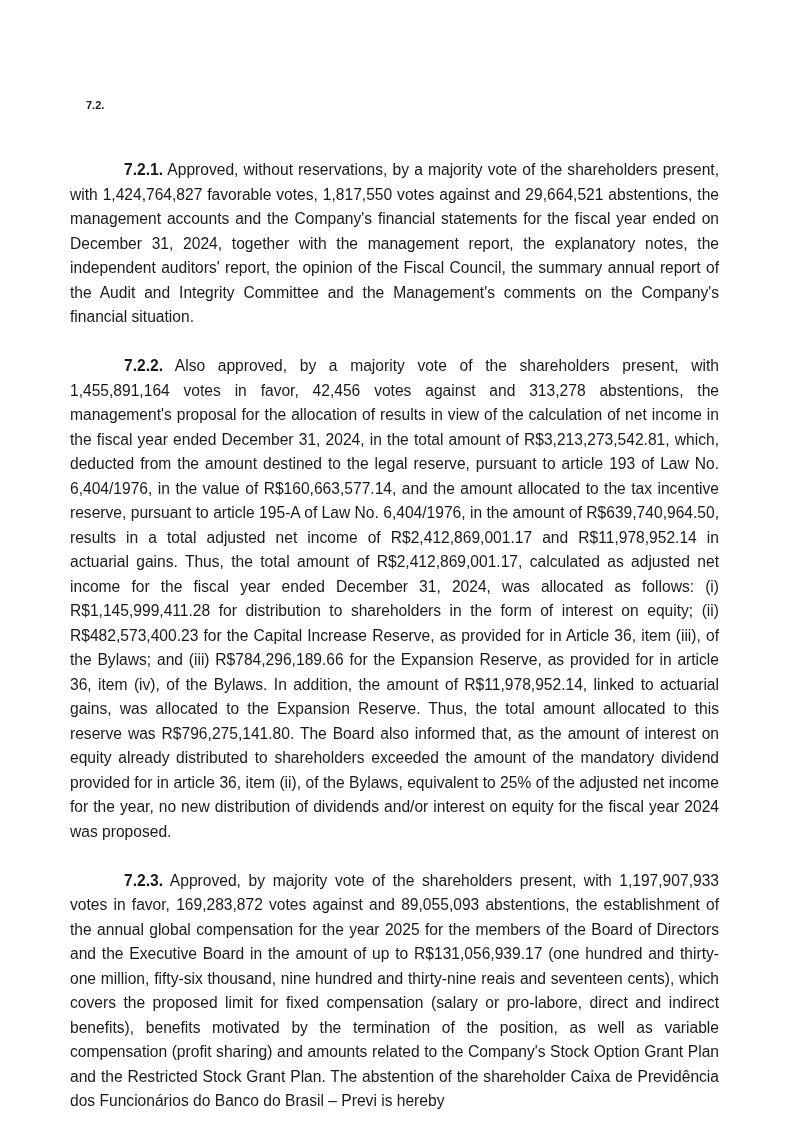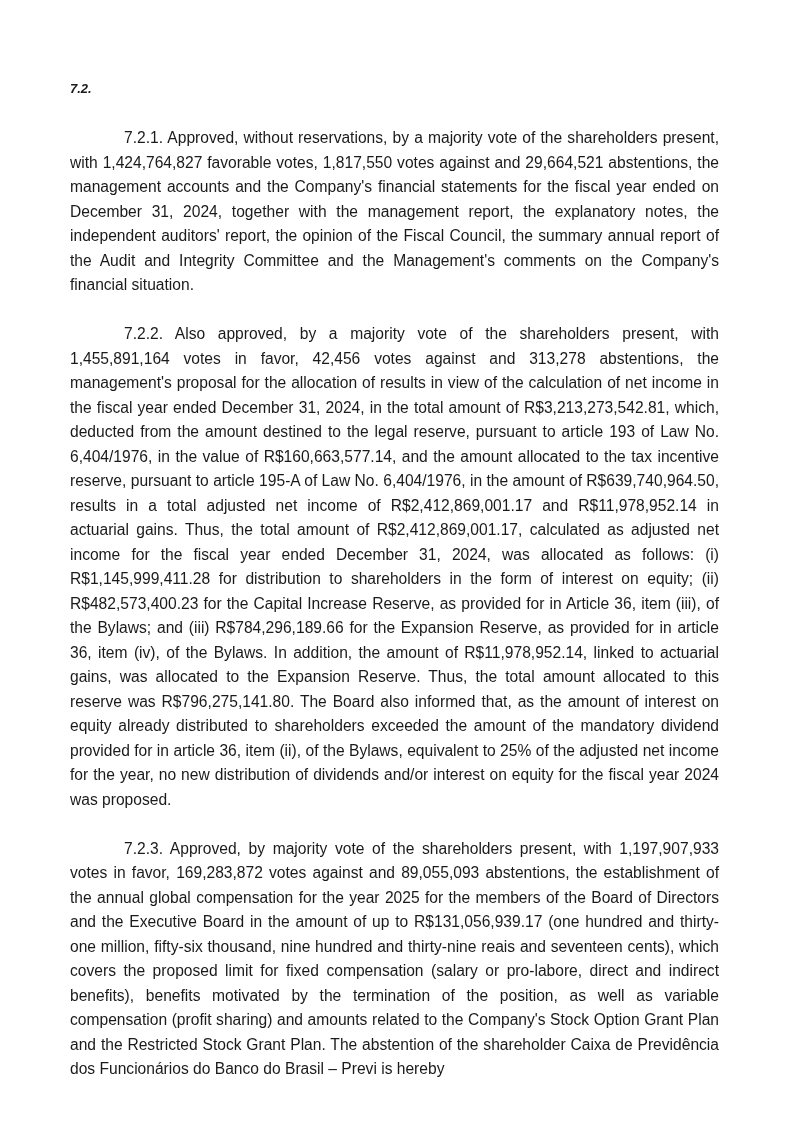--- a/index.html
+++ b/index.html
@@ -9,35 +9,34 @@
       left: 70px;
       top: 77px;
       width: 649px;
       font-family: "Liberation Sans", sans-serif;
       color: #1a1a1a;
       font-size: 15.6px;
       line-height: 24.5px;
     }
     .section-heading {
       font-weight: bold;
-      font-size: 13px;
+      font-size: 11px;
       display: flex;
-      margin: 0;
+      margin: 16px;
       height: 24px;
-      font-style: italic;
     }
     .section-number { width: 54px; display: inline-block; }
     .para {
       text-align: justify;
       text-indent: 54px;
       margin: 0;
     }
     .para-gap { height: 24.5px; }
     .para-gap-first { height: 25px; }
-    .item-number { font-weight: normal; }
+    .item-number { font-weight: bold; }
   </style>
 </head>
 <body>
 
 <div class="page">
   <h2 class="section-heading">
     <span class="section-number">7.2.</span>
   </h2>
   <div class="para-gap-first"></div>
 

